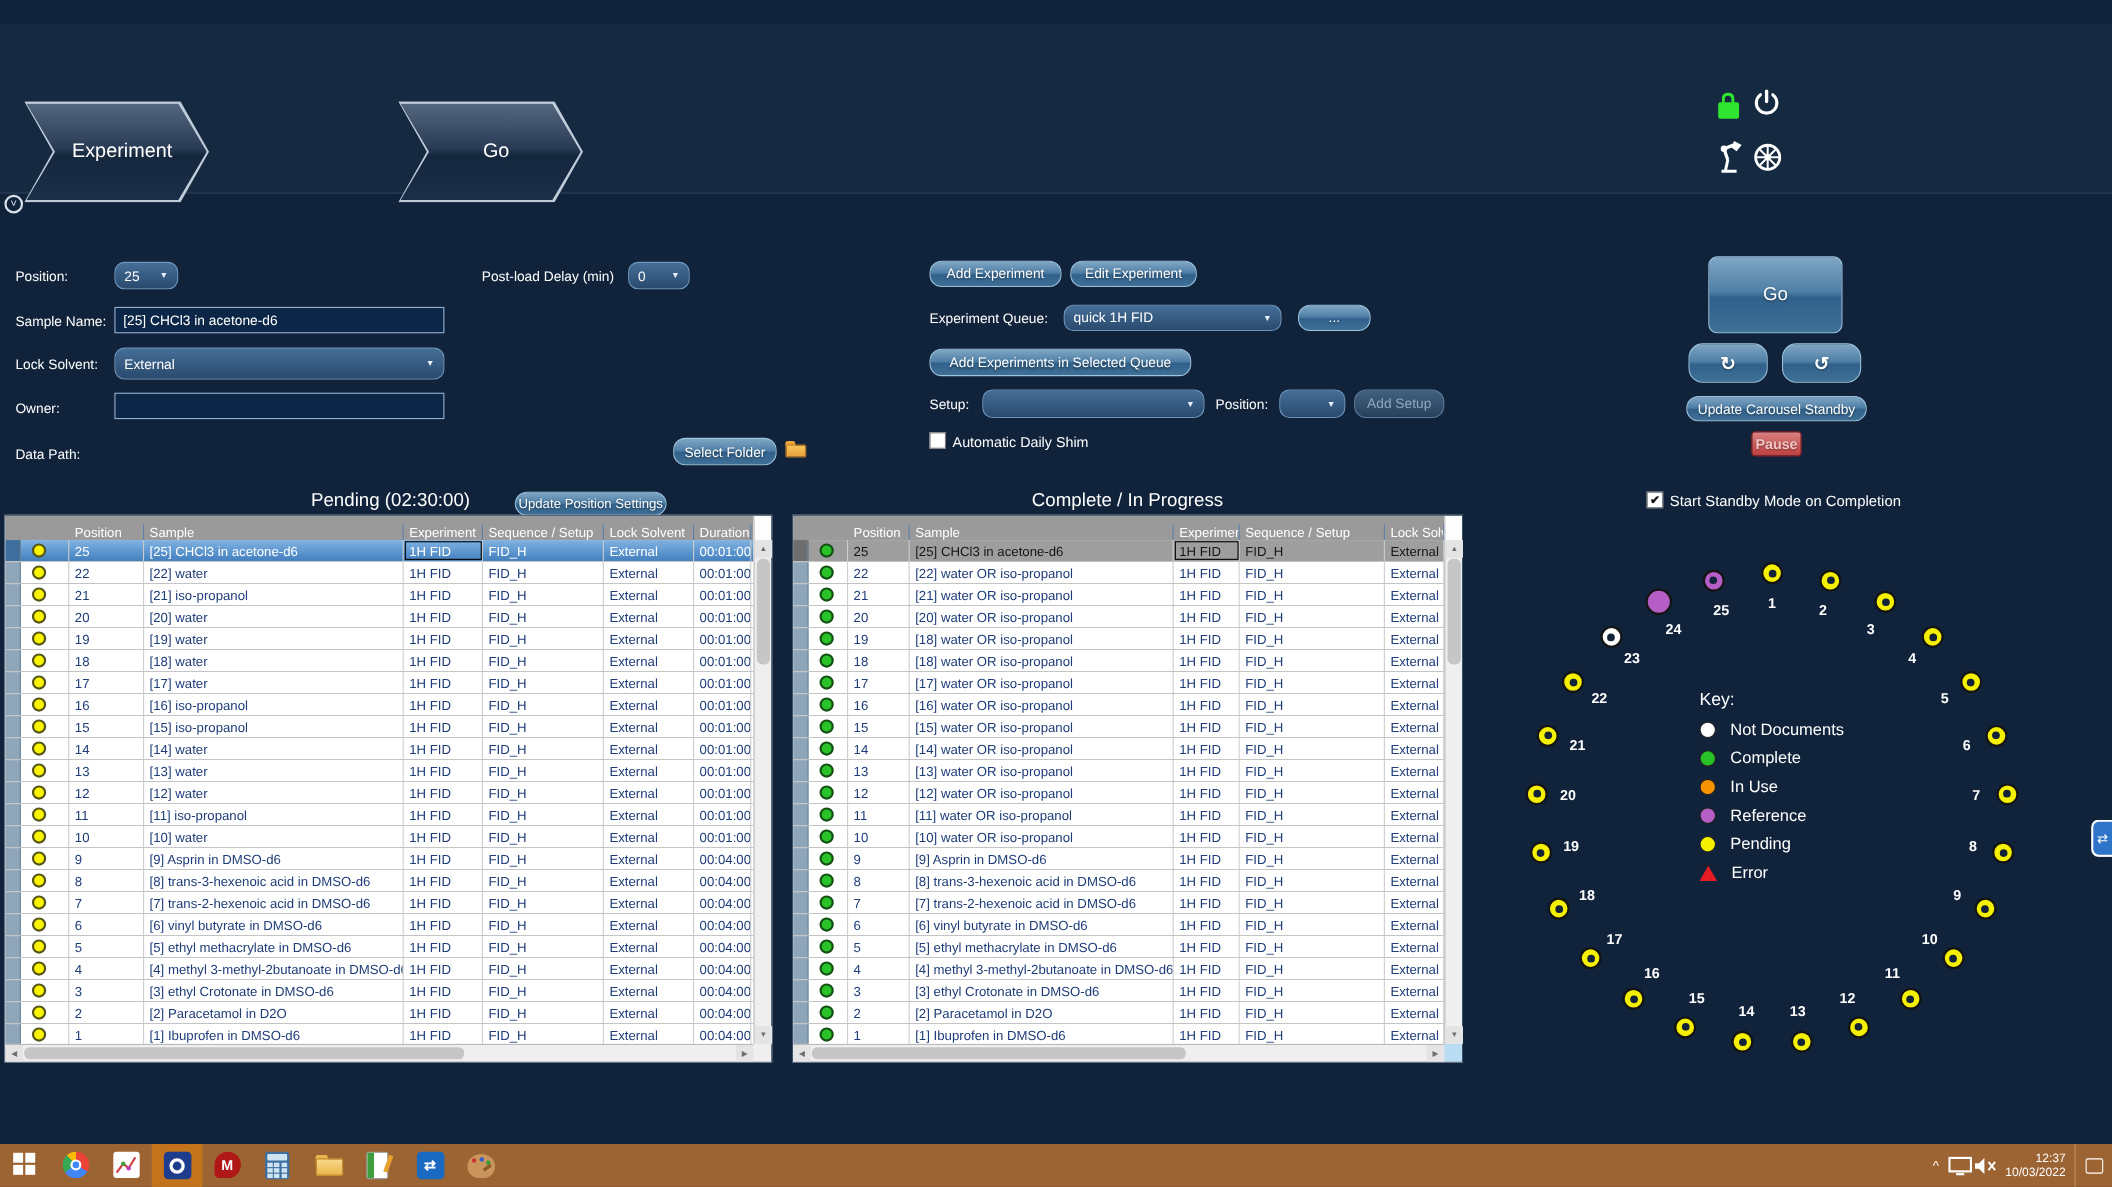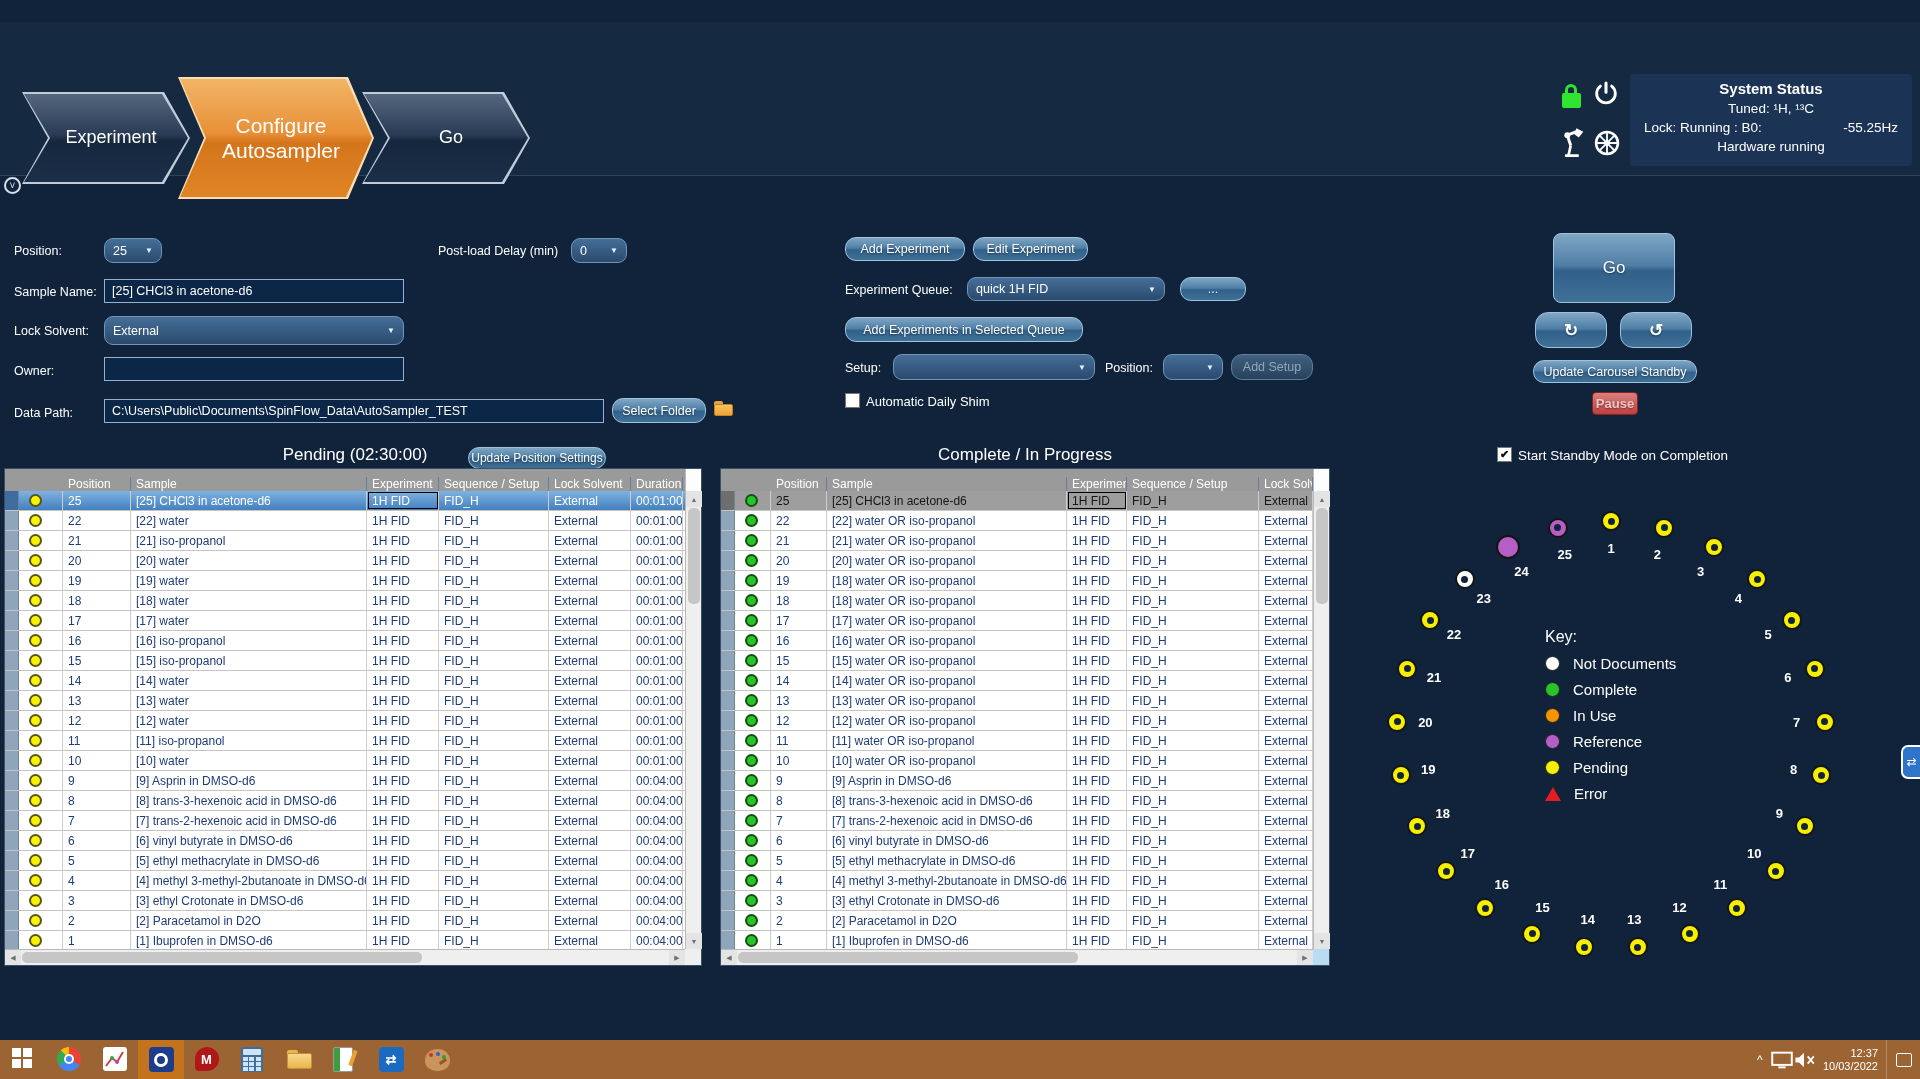--- a/index.html
+++ b/index.html
@@ -123,25 +123,20 @@
     <div id="nav-experiment" class="nav-arrow">
       <div class="shape-outer arrow-clip"></div>
         <div class="shape-inner arrow-clip"></div>
       <div class="nav-label">Experiment</div>
     </div>
     <div id="nav-go" class="nav-arrow">
       <div class="shape-outer arrow-clip"></div>
         <div class="shape-inner arrow-clip"></div>
       <div class="nav-label">Go</div>
     </div>
-    <div id="nav-configure" class="nav-arrow active">
-      <div class="shape-outer arrow-clip"></div>
-        <div class="shape-inner arrow-clip"></div>
-      <div class="nav-label">Configure Autosampler</div>
-    </div>
     <div id="collapse-btn">˅</div>
 
     <div id="lock-icon">
         <div class="shackle"></div>
         <div class="body"></div>
       </div>
     <svg class="hdr-svg" style="left:1592px;top:58px" width="28" height="28" viewBox="0 0 24 24">
       <path d="M12 2.5v8" stroke="#fff" stroke-width="2.6" fill="none" stroke-linecap="round"></path>
       <path d="M7.2 5.2a8 8 0 1 0 9.6 0" stroke="#fff" stroke-width="2.4" fill="none" stroke-linecap="round"></path>
     </svg>
@@ -150,29 +145,20 @@
       <path d="M11 17 L8 8 L16 5" stroke="#fff" stroke-width="2.6" fill="none"></path>
       <circle cx="8" cy="8" r="2.6" fill="#fff"></circle>
       <path d="M16 2l6 3-4 5-4-3z" fill="#fff"></path>
     </svg>
     <svg class="hdr-svg" style="left:1592px;top:106px" width="30" height="30" viewBox="0 0 26 26">
       <circle cx="13" cy="13" r="9.5" stroke="#fff" stroke-width="2.2" fill="none"></circle>
       <circle cx="13" cy="13" r="2.4" fill="#fff"></circle>
       <path d="M13 3v20M3 13h20M6 6l14 14M20 6L6 20" stroke="#fff" stroke-width="1.6"></path>
     </svg>
 
-    <div id="status-panel">
-      <div id="status-title">System Status</div>
-      <div class="status-line">Tuned: ¹H, ¹³C</div>
-      <div id="status-lock-line">
-        <span>Lock: Running : B0:</span>
-        <span>-55.25Hz</span>
-      </div>
-      <div class="status-line">Hardware running</div>
-    </div>
   </div>
 
   <div class="flabel" style="left:14px;top:244px">Position:</div>
   <div class="dropdown" style="left:104px;top:238px;width:58px;height:25px">
     <span>25</span>
       <span class="caret">▼</span>
   </div>
   <div class="flabel" style="left:438px;top:244px">Post-load Delay (min)</div>
   <div class="dropdown" style="left:571px;top:238px;width:56px;height:25px">
     <span>0</span>
@@ -189,23 +175,20 @@
     <span>External</span>
       <span class="caret">▼</span>
   </div>
 
   <div class="flabel" style="left:14px;top:364px">Owner:</div>
   <div class="tinput" style="left:104px;top:357px;width:300px;height:24px">
     <span></span>
   </div>
 
   <div class="flabel" style="left:14px;top:406px">Data Path:</div>
-  <div class="tinput" style="left:104px;top:399px;width:500px;height:24px">
-    <span>C:\Users\Public\Documents\SpinFlow_Data\AutoSampler_TEST</span>
-  </div>
   <div class="btn" style="left:612px;top:398px;width:94px;height:25px">Select Folder</div>
   <div id="folder-icon">
       <div class="tab"></div>
       <div class="body"></div>
     </div>
 
   <div class="section-title" style="left:230px;top:445px;width:250px">Pending (02:30:00)</div>
   <div class="btn" style="left:468px;top:447px;width:138px;height:22px;font-size:12px">Update Position Settings</div>
 
   <div class="btn" style="left:845px;top:237px;width:120px;height:24px">Add Experiment</div>

